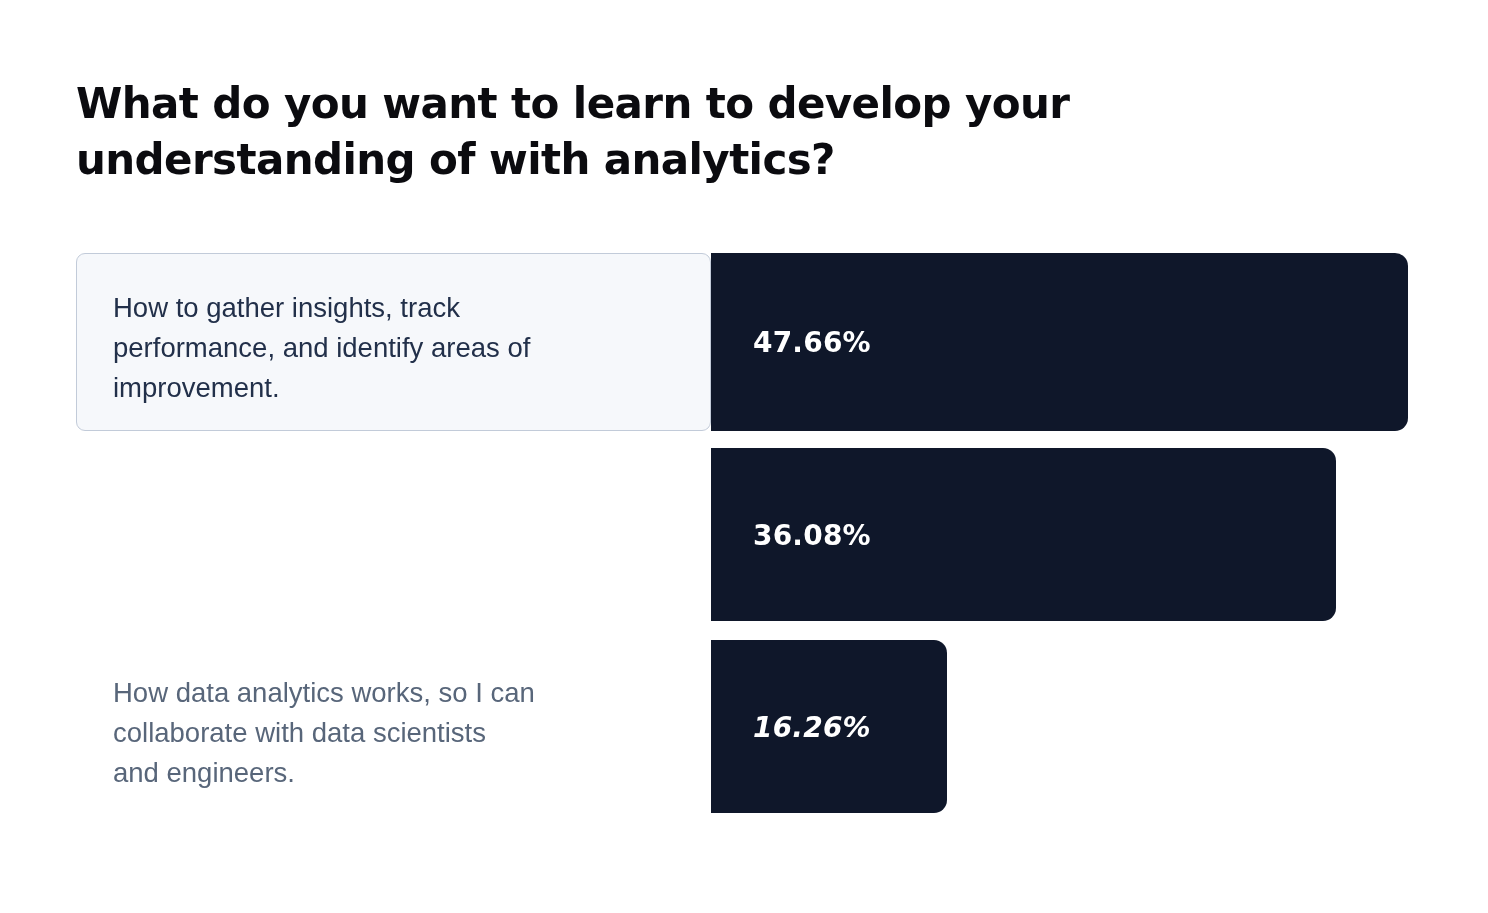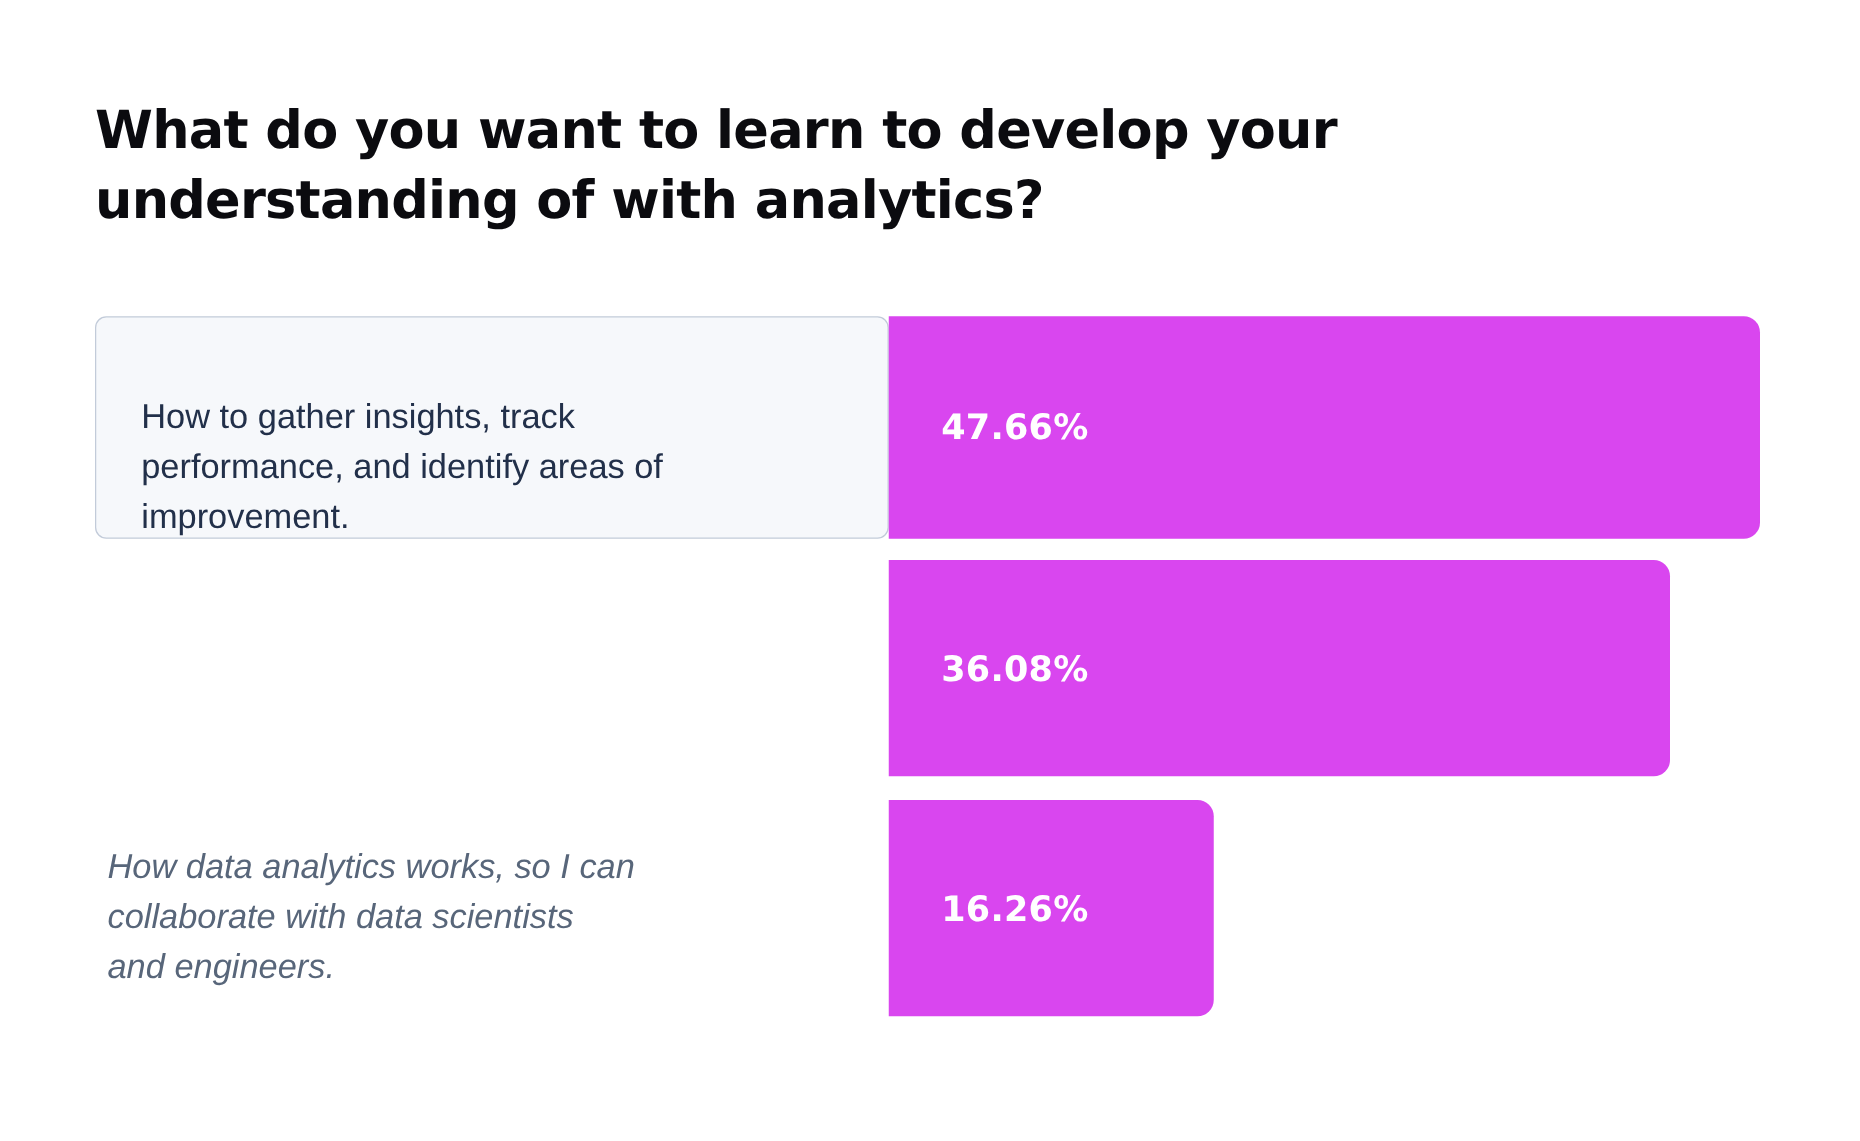--- a/index.html
+++ b/index.html
@@ -70,29 +70,28 @@
     font-family: "Liberation Sans", sans-serif;
     font-size: 27.5px;
     line-height: 40px;
     font-weight: 400;
     color: #58667a;
     white-space: pre-line;
   }
 
   .row.is-active .row-label {
     color: #22304a;
-    margin-top: 25px;
   }
 
   .bar {
     position: absolute;
     left: 711px;
     top: 0;
     height: 100%;
-    background: #d946ef;
+    background: #0f172a;
     border-radius: 0 13px 13px 0;
     box-sizing: border-box;
     padding-left: 36px;
   }
 
   .bar-value {
     position: absolute;
     left: 42px;
     top: 50%;
     transform: translateY(-50%);
@@ -107,22 +106,22 @@
   
   #row-0 { top: 253px; height: 178px; }
   #row-0 .row-label { left: 113px; top: 35px; width: 580px; }
   #row-0 .bar { width: 697px; }
 
   #row-1 { top: 448px; height: 173px; }
   #row-1 .row-label { left: 101px; top: 53px; width: 590px; }
   #row-1 .bar { width: 625px; }
 
   #row-2 { top: 640px; height: 173px; }
-  #row-2 .row-label { left: 86px; top: 33px; width: 590px; font-style: italic; }
-  #row-2 .bar { width: 260px; }
+  #row-2 .row-label { left: 113px; top: 33px; width: 590px; }
+  #row-2 .bar { width: 236px; font-style: italic; }
 </style>
 </head>
 <body>
 
 <div id="chart-root">
 
   <div class="chart-title">What do you want to learn to develop your understanding of with analytics?</div>
 
   <div class="rows">
 

